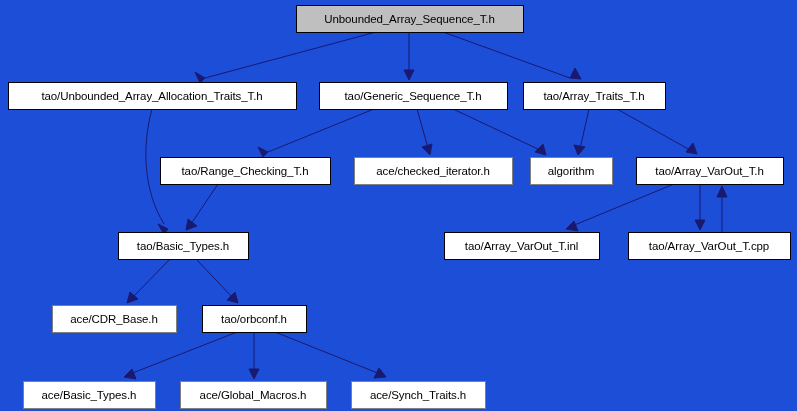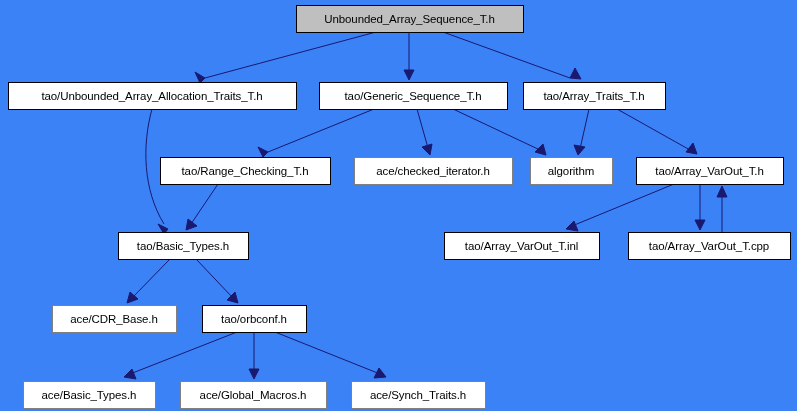--- a/index.html
+++ b/index.html
@@ -7,21 +7,21 @@
     padding: 0;
     background: #ffffff;
   }
   body {
     font-family: "Liberation Sans", sans-serif;
   }
   #graph-root {
     position: relative;
     width: 797px;
     height: 411px;
-    background: #3b82f6;
+    background: #1d4ed8;
     overflow: hidden;
   }
   svg#graph-svg {
     position: absolute;
     top: 0;
     left: 0;
     width: 797px;
     height: 411px;
     display: block;
   }

